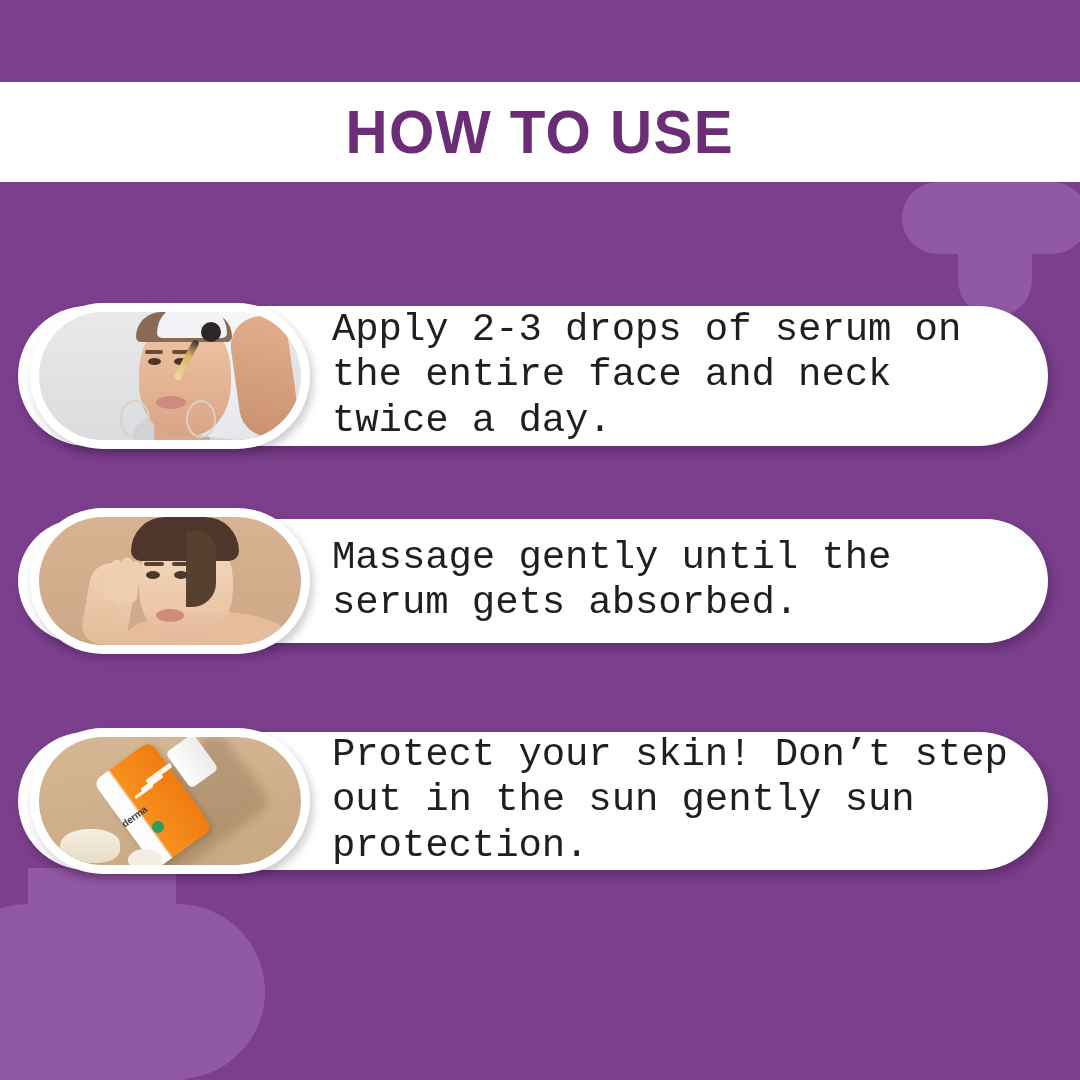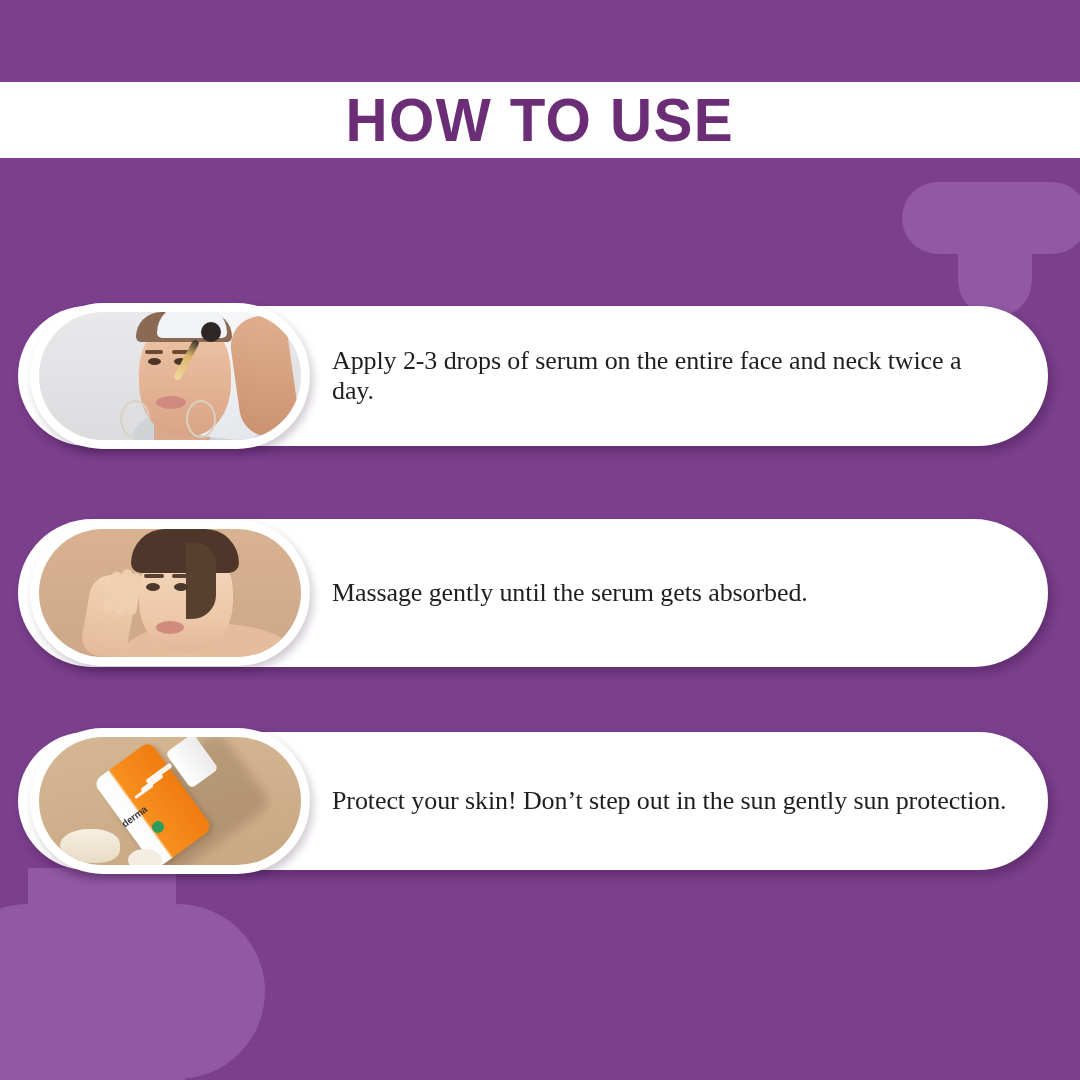--- a/index.html
+++ b/index.html
@@ -27,21 +27,21 @@
     position: absolute;
     left: 0; top: 0;
     width: 1080px;
     height: 82px;
     background: #7b3f8d;
   }
   .title-band {
     position: absolute;
     left: 0; top: 82px;
     width: 1080px;
-    height: 76px;
+    height: 100px;
     background: #ffffff;
     display: flex;
     align-items: center;
     justify-content: center;
   }
   .title-text {
     font-family: "Liberation Sans", sans-serif;
     font-weight: bold;
     font-size: 62px;
     letter-spacing: 1.5px;
@@ -98,31 +98,31 @@
   
   .card {
     position: absolute;
     background: #ffffff;
     border-radius: 999px;
     box-shadow: 4px 6px 10px rgba(40, 10, 50, 0.30);
     display: flex;
     align-items: center;
   }
   .card-1 { left: 18px; top: 306px;  width: 1030px; height: 140px; }
-  .card-2 { left: 18px; top: 519px;  width: 1030px; height: 148px; }
+  .card-2 { left: 18px; top: 519px;  width: 1030px; height: 124px; }
   .card-3 { left: 18px; top: 732px;  width: 1030px; height: 138px; }
 
   .card-text {
     position: absolute;
     left: 314px;
     right: 40px;
-    font-size: 26px;
+    font-size: 39px;
     line-height: 1.16;
     color: #1f1f1f;
-    font-family: Liberation Serif, serif;
+    font-family: Liberation Mono, monospace;
     letter-spacing: -0.1px;
   }
 
   
   .thumb {
     position: absolute;
     left: 12px;
     top: 50%;
     transform: translateY(-50%);
     width: 280px;

